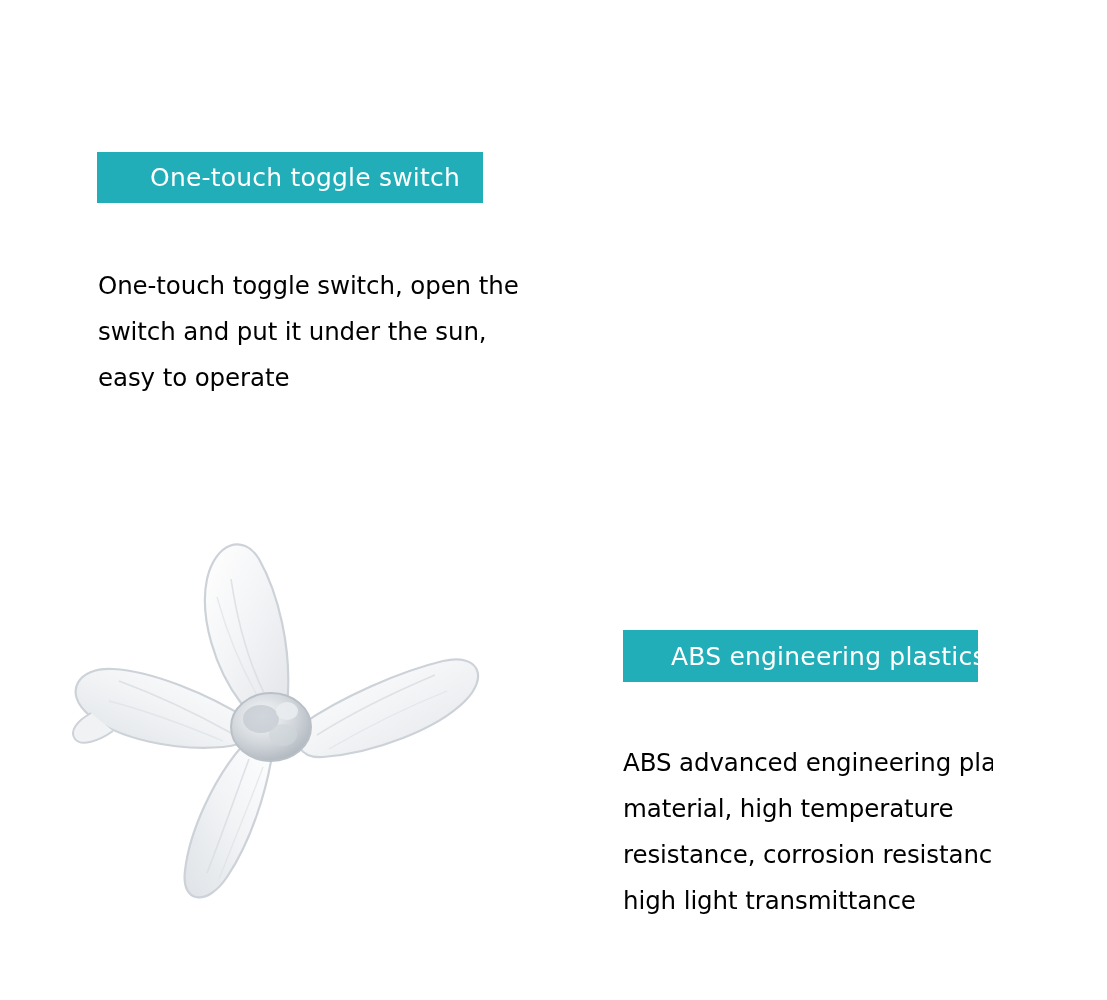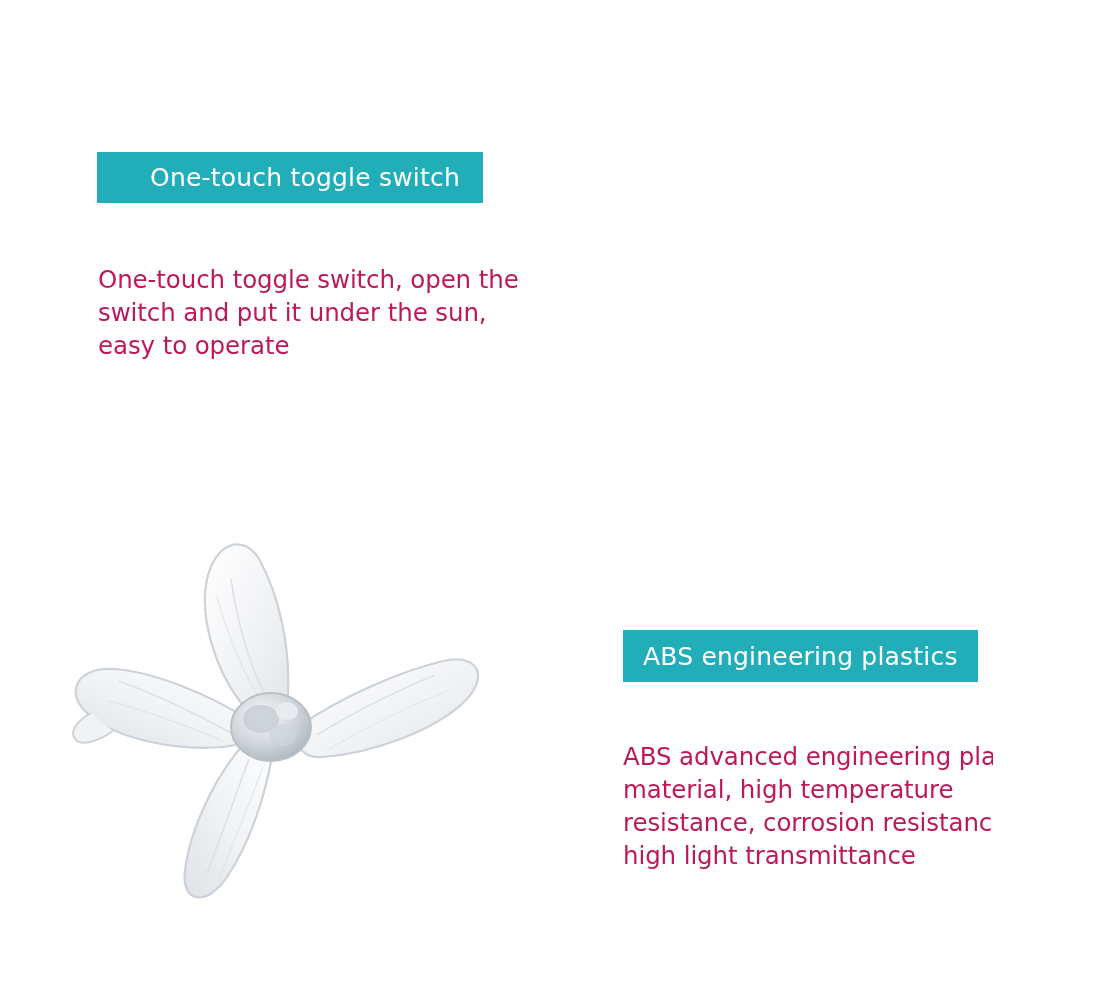--- a/index.html
+++ b/index.html
@@ -41,29 +41,29 @@
     top: 152px;
     width: 386px;
     height: 51px;
     padding-left: 53px;
   }
   #banner-abs {
     left: 623px;
     top: 630px;
     width: 355px;
     height: 52px;
-    padding-left: 20px;
+    padding-left: 48px;
   }
 
   
   .body-copy {
     position: absolute;
-    color: #be185d;
+    color: #000000;
     font-size: 24.5px;
-    line-height: 33px;
+    line-height: 46px;
     font-weight: 400;
     letter-spacing: -0.1px;
   }
   #copy-switch {
     left: 98px;
     top: 238px;
     width: 450px;
   }
   #copy-abs {
     left: 623px;

